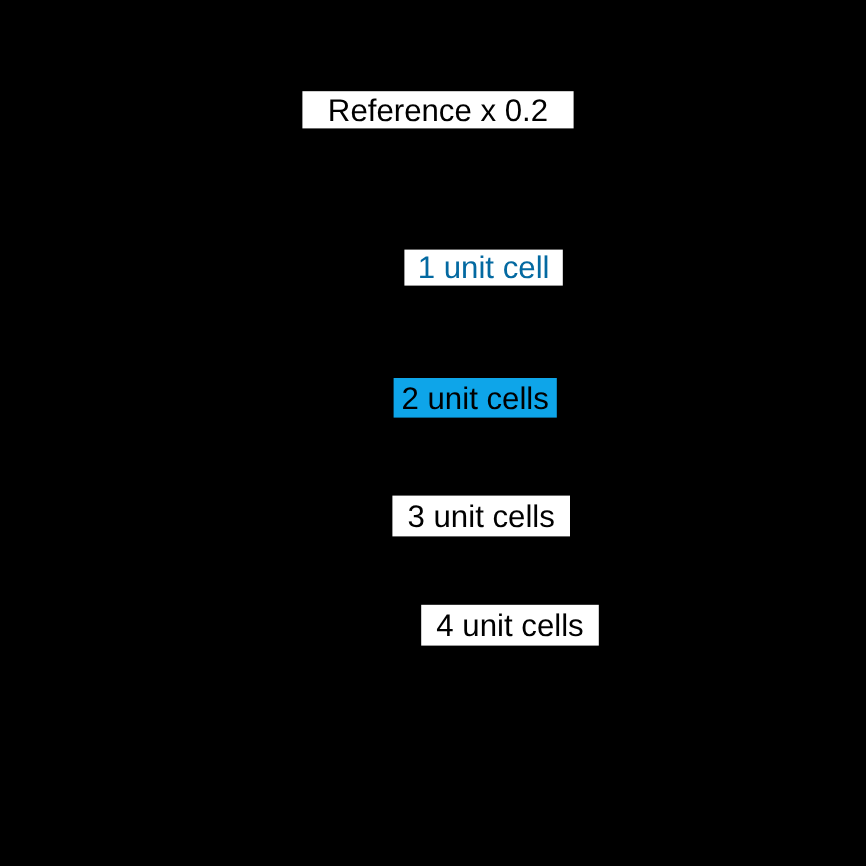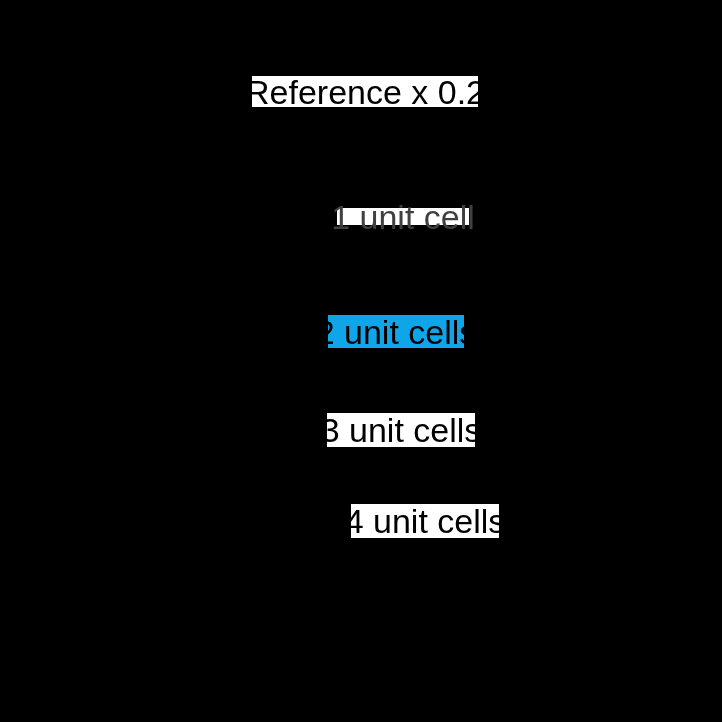--- a/index.html
+++ b/index.html
@@ -15,29 +15,29 @@
     overflow: hidden;
     font-family: "Liberation Sans", "DejaVu Sans", sans-serif;
   }
   .series-label {
     position: absolute;
     display: flex;
     align-items: center;
     justify-content: center;
     background: #ffffff;
     color: #000000;
-    font-size: 34px;
+    font-size: 26px;
     line-height: 1;
     white-space: nowrap;
     box-sizing: border-box;
   }
 </style>
 </head>
 <body>
 
 <div class="figure-canvas" id="figure">
 
 <div class="series-label" style="left: 252px; top: 76px; width: 226px; height: 31px; background: rgb(255, 255, 255); color: rgb(0, 0, 0);">Reference x 0.2</div>
-    <div class="series-label" style="left: 337px; top: 208px; width: 132px; height: 17px; background: rgb(255, 255, 255); color: #404040;">1 unit cell</div>
+    <div class="series-label" style="left: 337px; top: 208px; width: 132px; height: 30px; background: rgb(255, 255, 255); color: #0369a1;">1 unit cell</div>
     <div class="series-label" style="left: 328px; top: 315px; width: 136px; height: 33px; background: #0ea5e9; color: rgb(0, 0, 0);">2 unit cells</div>
     <div class="series-label" style="left: 327px; top: 413px; width: 148px; height: 34px; background: rgb(255, 255, 255); color: rgb(0, 0, 0);">3 unit cells</div>
     <div class="series-label" style="left: 327px; top: 504px; width: 148px; height: 34px; background: rgb(255, 255, 255); color: rgb(0, 0, 0); margin-left: 24px;">4 unit cells</div>
   </div>
 
 </body></html>

